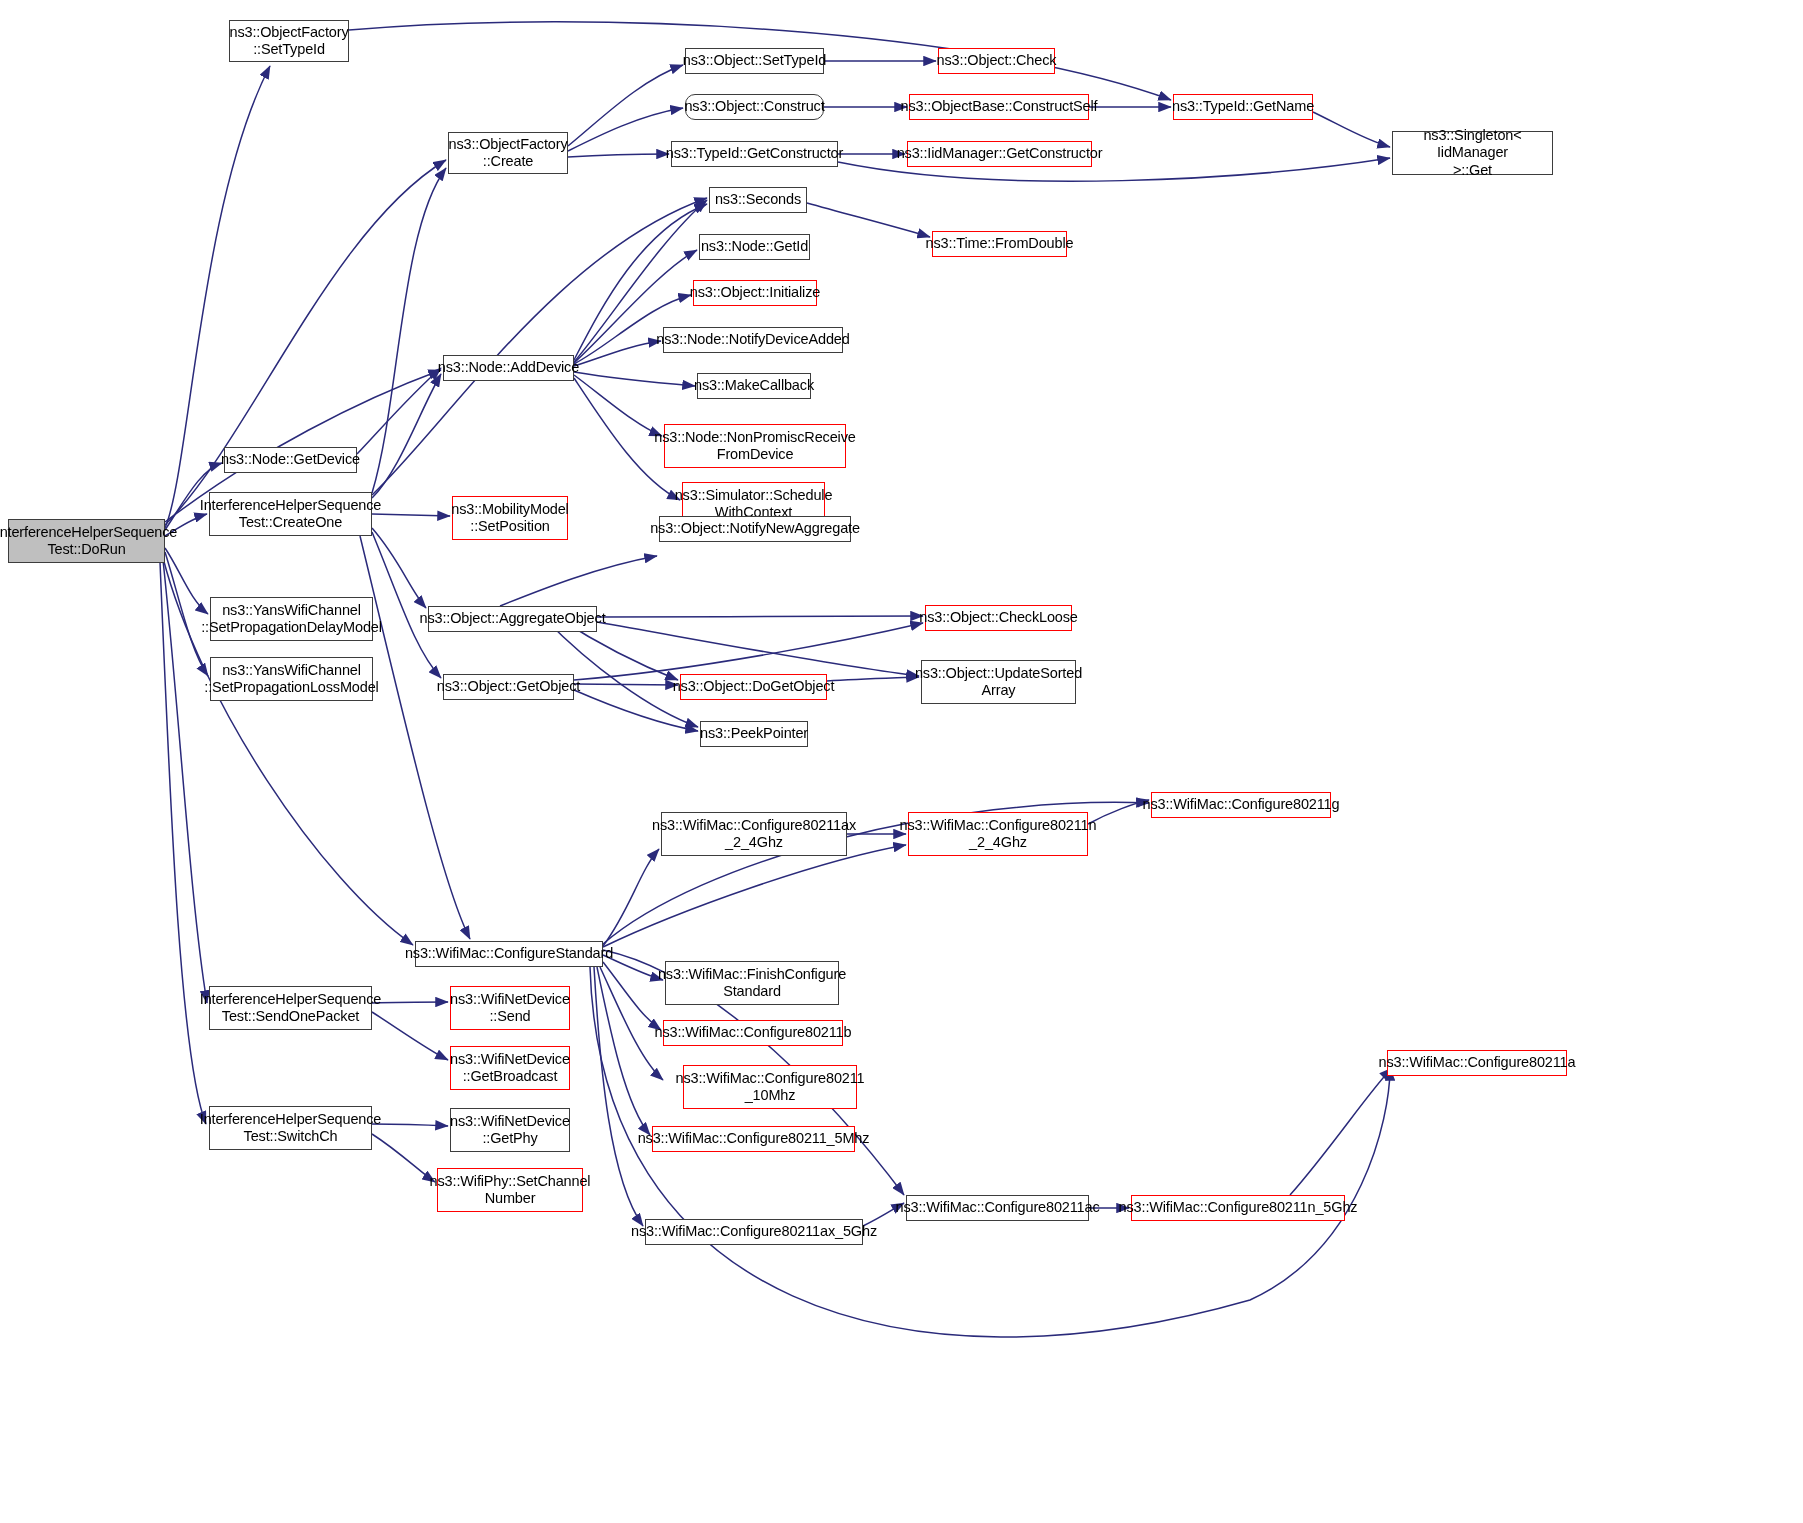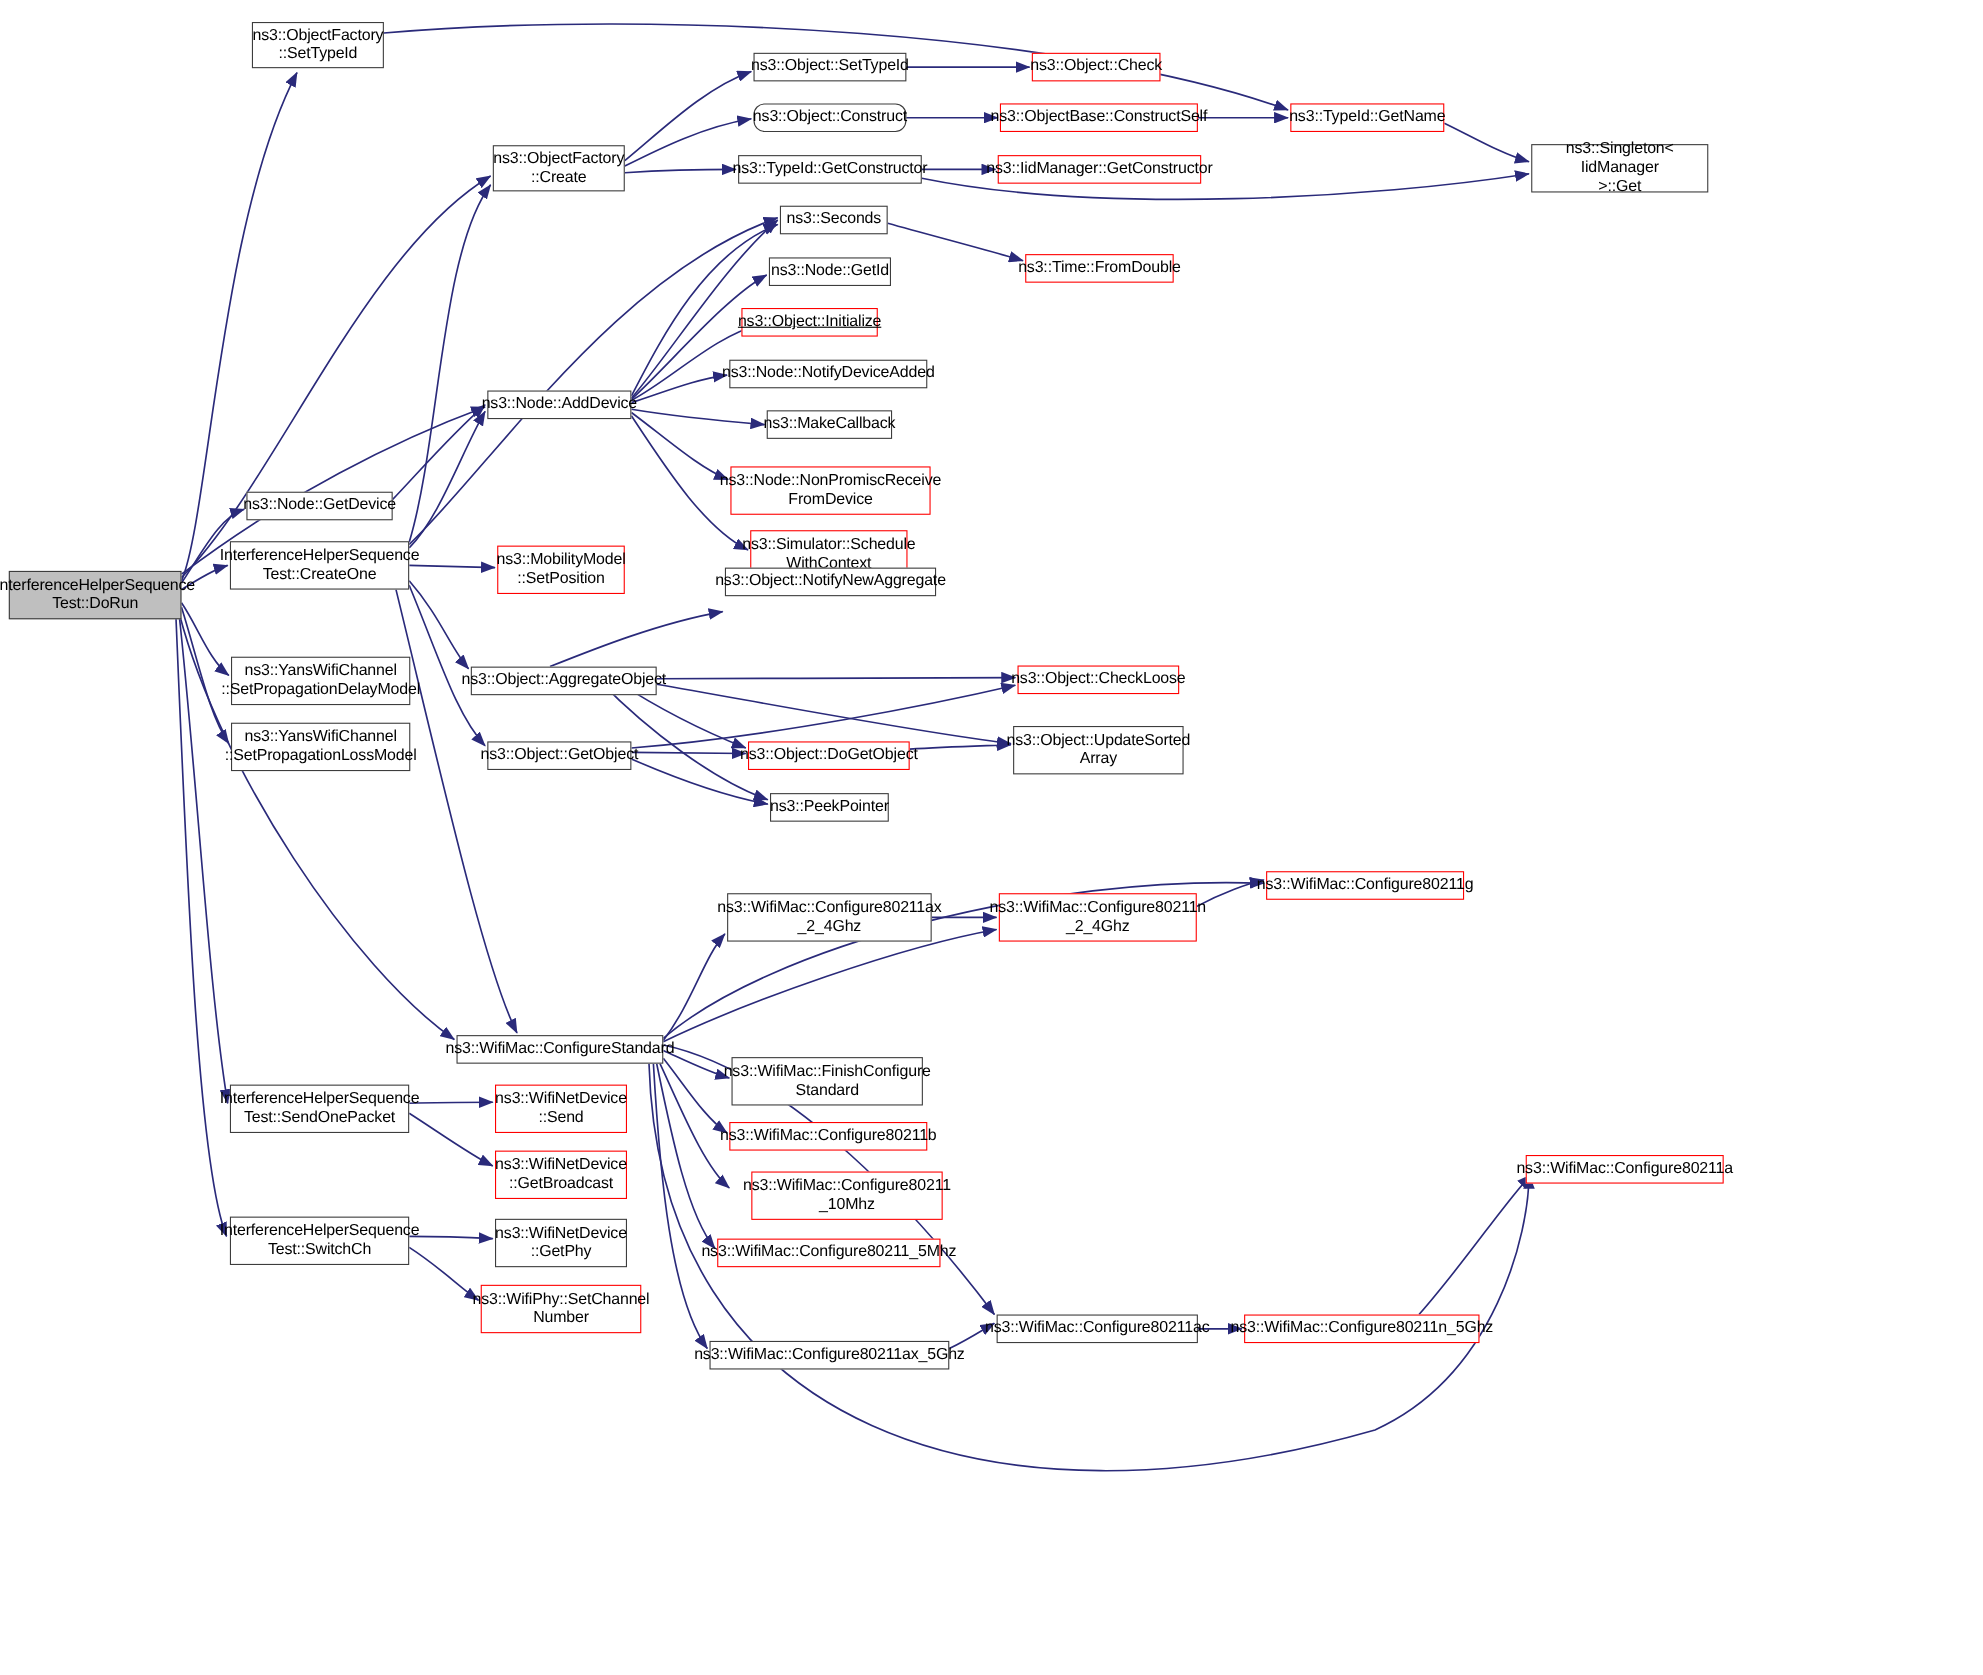--- a/index.html
+++ b/index.html
@@ -140,21 +140,21 @@
       <div class="node" style="left: 685px; top: 94px; width: 139px; height: 26px; border-radius: 10px;">ns3::Object::Construct</div>
       <div class="node" style="left: 671px; top: 141px; width: 167px; height: 26px;">ns3::TypeId::GetConstructor</div>
       <div class="node red" style="left: 938px; top: 48px; width: 117px; height: 26px;">ns3::Object::Check</div>
       <div class="node red" style="left: 909px; top: 94px; width: 180px; height: 26px;">ns3::ObjectBase::ConstructSelf</div>
       <div class="node red" style="left: 907px; top: 141px; width: 185px; height: 26px;">ns3::IidManager::GetConstructor</div>
       <div class="node red" style="left: 1173px; top: 94px; width: 140px; height: 26px;">ns3::TypeId::GetName</div>
       <div class="node" style="left: 1392px; top: 131px; width: 161px; height: 44px;">ns3::Singleton&lt; IidManager
 &gt;::Get</div>
       <div class="node" style="left: 709px; top: 187px; width: 98px; height: 26px;">ns3::Seconds</div>
       <div class="node" style="left: 699px; top: 234px; width: 111px; height: 26px;">ns3::Node::GetId</div>
-      <div class="node red" style="left: 674px; top: 280px; width: 124px; height: 26px; text-decoration: underline;">ns3::Object::Initialize</div>
+      <div class="node red" style="left: 693px; top: 280px; width: 124px; height: 26px;">ns3::Object::Initialize</div>
       <div class="node" style="left: 663px; top: 327px; width: 180px; height: 26px;">ns3::Node::NotifyDeviceAdded</div>
       <div class="node" style="left: 697px; top: 373px; width: 114px; height: 26px;">ns3::MakeCallback</div>
       <div class="node red" style="left: 664px; top: 424px; width: 182px; height: 44px;">ns3::Node::NonPromiscReceive
 FromDevice</div>
       <div class="node red" style="left: 682px; top: 482px; width: 143px; height: 44px;">ns3::Simulator::Schedule
 WithContext</div>
       <div class="node red" style="left: 932px; top: 231px; width: 135px; height: 26px;">ns3::Time::FromDouble</div>
       <div class="node" style="left: 443px; top: 355px; width: 131px; height: 26px;">ns3::Node::AddDevice</div>
       <div class="node" style="left: 224px; top: 447px; width: 133px; height: 26px;">ns3::Node::GetDevice</div>
       <div class="node" style="left: 209px; top: 492px; width: 163px; height: 44px;">InterferenceHelperSequence

